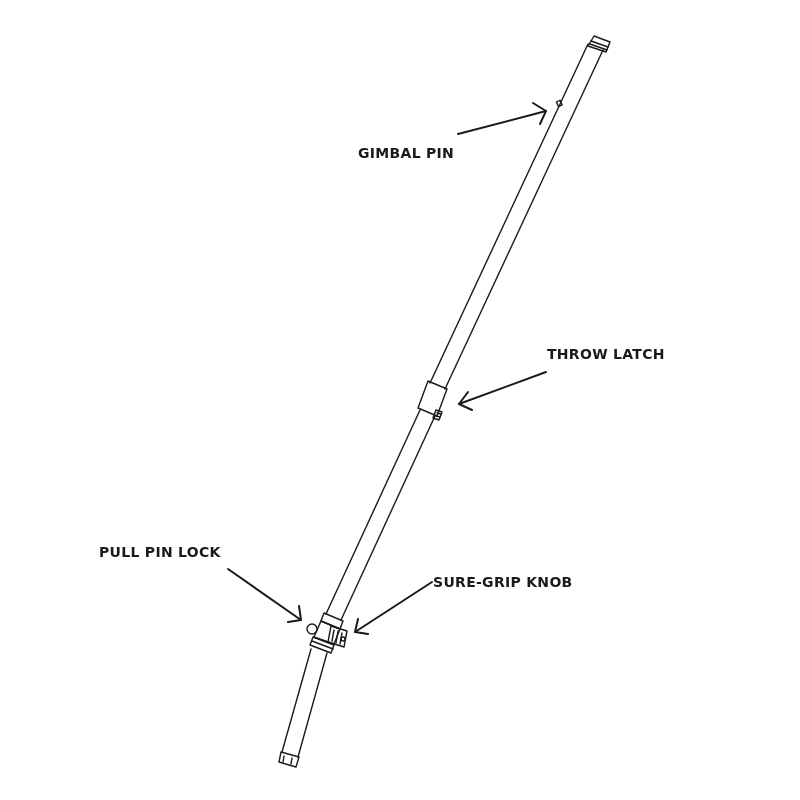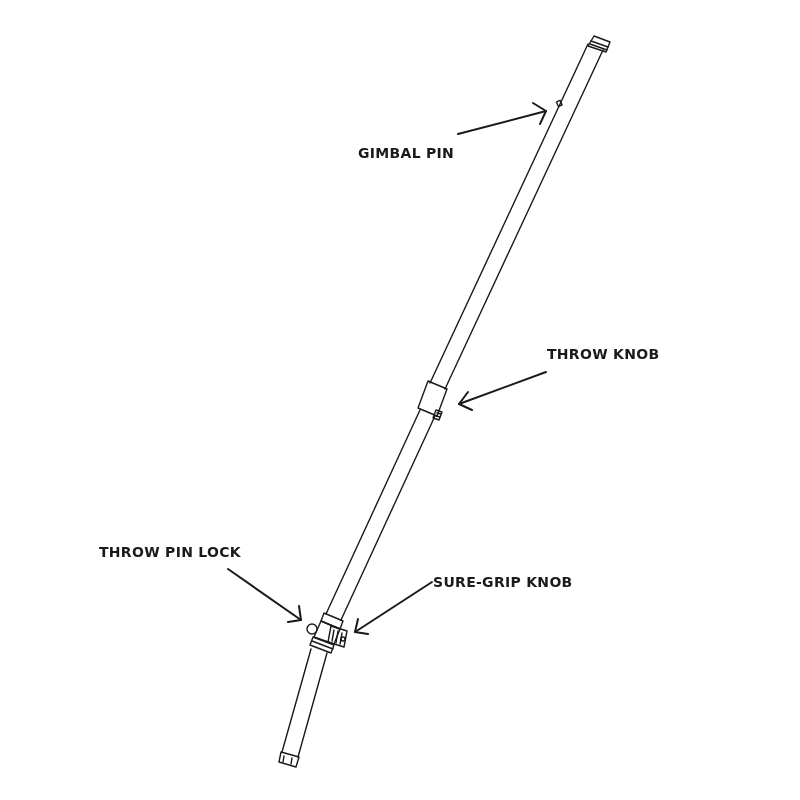--- a/index.html
+++ b/index.html
@@ -92,17 +92,17 @@
       <line x1="228" y1="569" x2="301" y2="620"></line>
       <polyline points="299,606 301,620 288,622"></polyline>
     </g>
     <g stroke-width="2">
       <line x1="432" y1="582" x2="355" y2="632"></line>
       <polyline points="358,619 355,632 368,634"></polyline>
     </g>
   </svg>
 
   <div class="label" style="left:358px; top:146px;">GIMBAL PIN</div>
-  <div class="label" style="left:547px; top:347px;">THROW KNOB</div>
-  <div class="label" style="left:99px; top:545px;">THROW PIN LOCK</div>
+  <div class="label" style="left:547px; top:347px;">THROW LATCH</div>
+  <div class="label" style="left:99px; top:545px;">PULL PIN LOCK</div>
   <div class="label" style="left:433px; top:575px;">SURE-GRIP KNOB</div>
 
 </div>
 
 </body></html>

